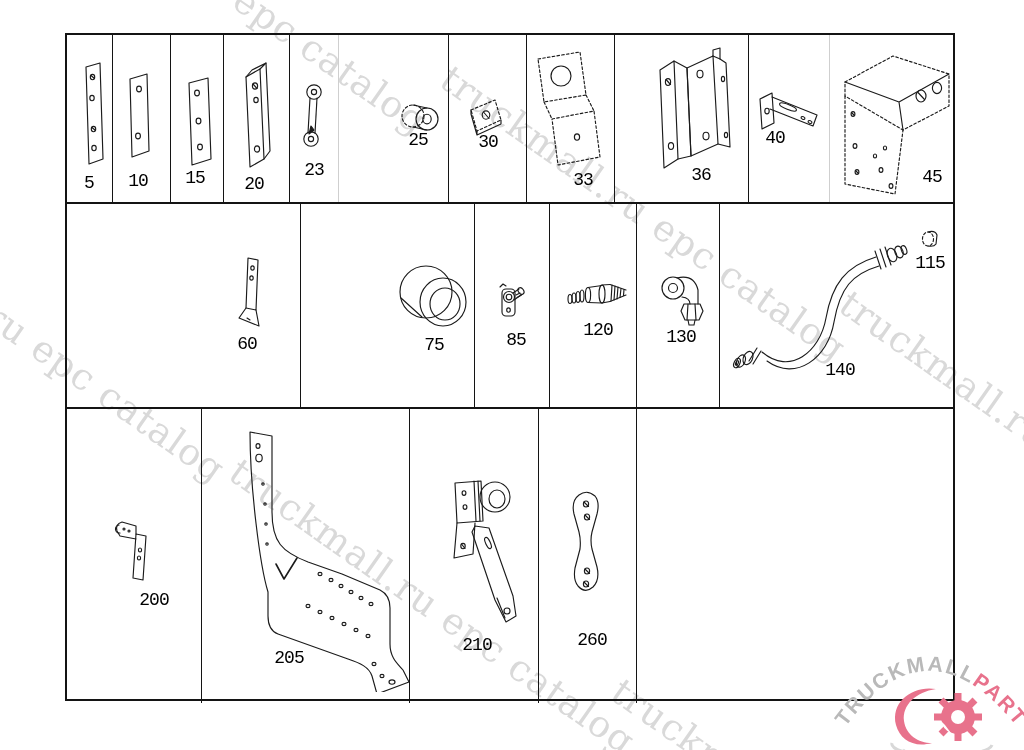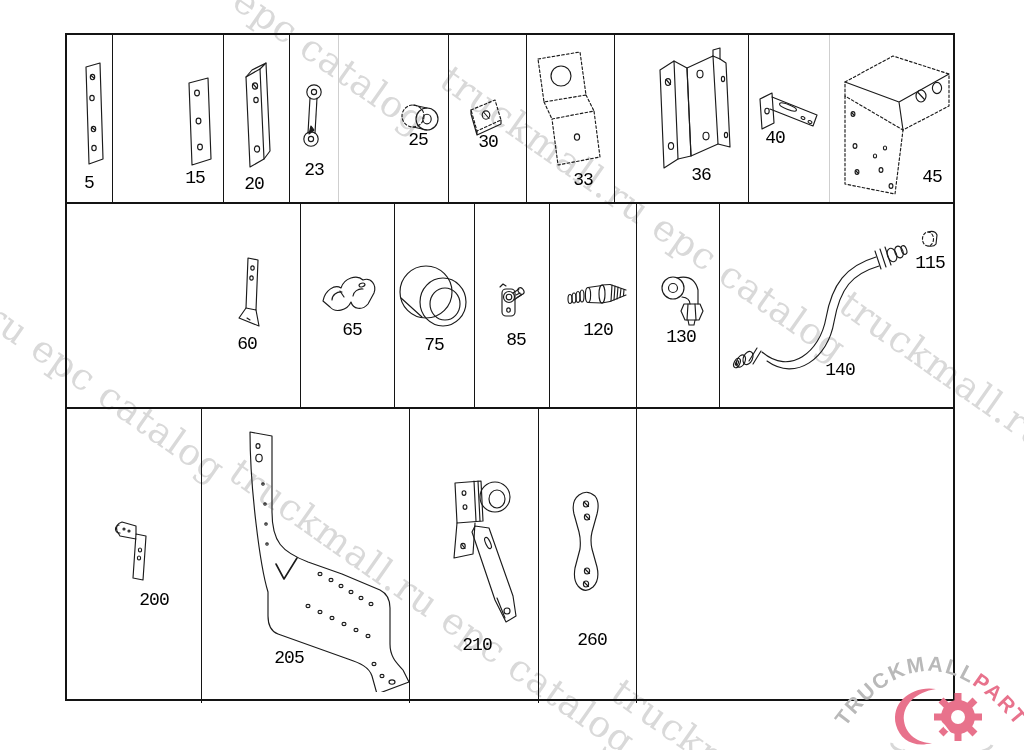--- a/index.html
+++ b/index.html
@@ -51,20 +51,30 @@
               <line x1="14" y1="14.5" x2="17.5" y2="17.5"></line>
             <ellipse cx="15" cy="37" rx="2.2" ry="2.7"></ellipse>
             <ellipse cx="16.5" cy="68" rx="2.2" ry="2.7"></ellipse>
               <line x1="15" y1="66.5" x2="18.5" y2="69.5"></line>
             <ellipse cx="17" cy="87" rx="2.2" ry="2.7"></ellipse>
             </svg>
         </div>
         <div class="plabel" style="left:0;top:138px">5</div>
       </div>
 
+      <div class="cell" style="left:46px;width:58px">
+        <div class="part" style="left:7px;top:35px">
+          <svg width="36" height="92">
+              <path d="M10,9 L27,4 L29,81 L12,87 Z"></path>
+            <ellipse cx="19" cy="19" rx="2.4" ry="2.9"></ellipse>
+              <ellipse cx="18" cy="66" rx="2.4" ry="2.9"></ellipse>
+            </svg>
+        </div>
+        <div class="plabel" style="left:3px;top:136px">10</div>
+      </div>
 
       <div class="cell" style="left:104px;width:53px">
         <div class="part" style="left:9px;top:39px">
           <svg width="36" height="96">
               <path d="M9,9 L28,4 L31,85 L12,91 Z"></path>
             <ellipse cx="17" cy="19" rx="2.4" ry="2.9"></ellipse>
               <ellipse cx="18.5" cy="47" rx="2.4" ry="2.9"></ellipse>
             <ellipse cx="20" cy="73" rx="2.4" ry="2.9"></ellipse>
             </svg>
         </div>
@@ -207,32 +217,20 @@
             <path d="M14,6 L24,8 L22,58 L12,56 Z"></path>
             <ellipse cx="18.5" cy="16" rx="1.7" ry="2.1"></ellipse>
               <ellipse cx="17.5" cy="26" rx="1.7" ry="2.1"></ellipse>
             <path d="M12,56 L5,66 L25,74 L22,58"></path>
             <line x1="13" y1="66" x2="16" y2="68"></line>
             </svg>
         </div>
         <div class="plabel" style="left:21px;top:130px">60</div>
       </div>
 
-      <div class="cell" style="left:234px;width:94px">
-        <div class="part" style="left:17px;top:66px">
-          <svg width="62" height="48">
-            <path d="M5,31 C7,20 17,14 23,18 C26,8 39,4 45,10 C53,7 59,15 56,23 L50,34 C44,41 35,39 33,32 C29,41 17,43 12,37 Z"></path>
-            <path d="M14,30 a9,8 0 0 1 10,-8"></path>
-            <path d="M35,26 a9,8 0 0 1 10,-7"></path>
-            <ellipse cx="44" cy="15" rx="3" ry="1.8" transform="rotate(-15 44 15)"></ellipse>
-            <line x1="22" y1="21" x2="26" y2="27"></line>
-            </svg>
-        </div>
-        <div class="plabel" style="left:29px;top:116px">65</div>
-      </div>
 
       <div class="cell" style="left:328px;width:80px">
         <div class="part" style="left:3px;top:56px">
           <svg width="72" height="74">
             <circle cx="28" cy="32" r="26"></circle>
             <ellipse cx="45" cy="42" rx="23" ry="24"></ellipse>
             <ellipse cx="47" cy="44" rx="15" ry="16"></ellipse>
             <path d="M3,38 L24,57"></path>
             </svg>
         </div>

